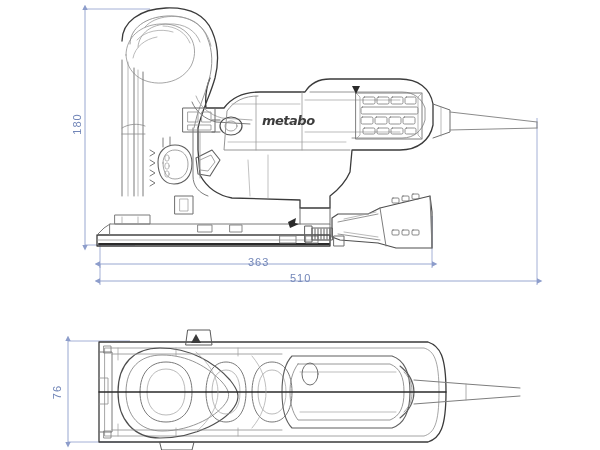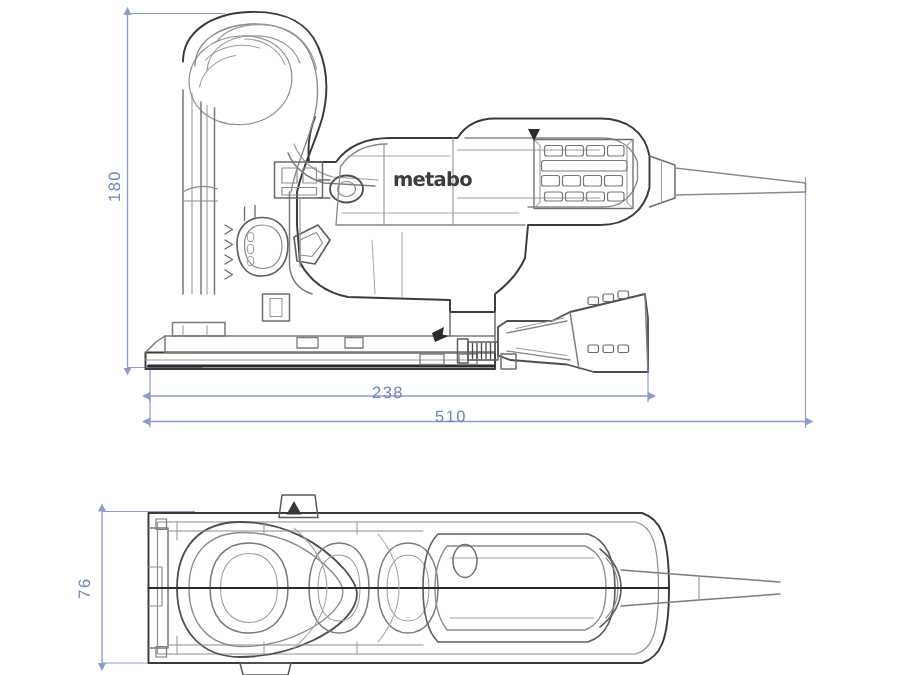--- a/index.html
+++ b/index.html
@@ -49,20 +49,21 @@
     left: 290px;
     top: 272px;
   }
   .logo-text {
     position: absolute;
     left: 262px;
     top: 113px;
     font-family: "DejaVu Sans", sans-serif;
     font-size: 13px;
     font-weight: 700;
+    font-style: italic;
     color: #3c3c3c;
     letter-spacing: -0.5px;
     user-select: none;
   }
 </style>
 </head>
 <body>
 
 <div id="canvas">
 
@@ -328,21 +329,21 @@
       <path stroke="#7a7a7a" stroke-width="0.8" d="M104,346 L111,346 L111,353 L104,353 Z"></path>
       <path stroke="#7a7a7a" stroke-width="0.8" d="M104,431 L111,431 L111,438 L104,438 Z"></path>
 
       <path stroke="#a5a5a5" stroke-width="0.7" d="M196,352 C210,364 218,378 218,392 C218,406 210,420 196,432"></path>
       <path stroke="#a5a5a5" stroke-width="0.7" d="M252,356 C262,368 266,380 266,392 C266,404 262,416 252,428"></path>
     </g>
   </svg>
 
   <div class="dim-label" id="dim-180">180</div>
 
-  <div class="dim-label" id="dim-238">238</div>
+  <div class="dim-label" id="dim-238">363</div>
 
   <div class="dim-label" id="dim-310">510</div>
 
   <div class="dim-label" id="dim-76">76</div>
 
   <div class="logo-text">metabo</div>
 
 </div>
 
 </body></html>

